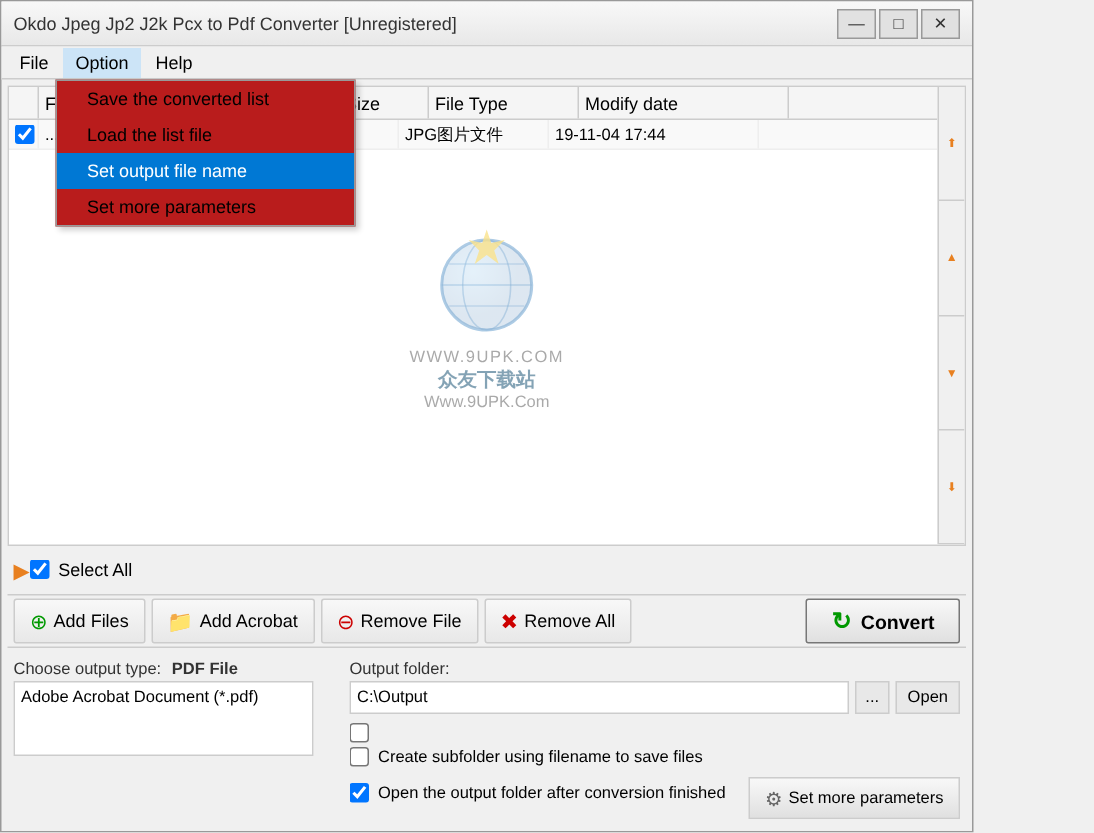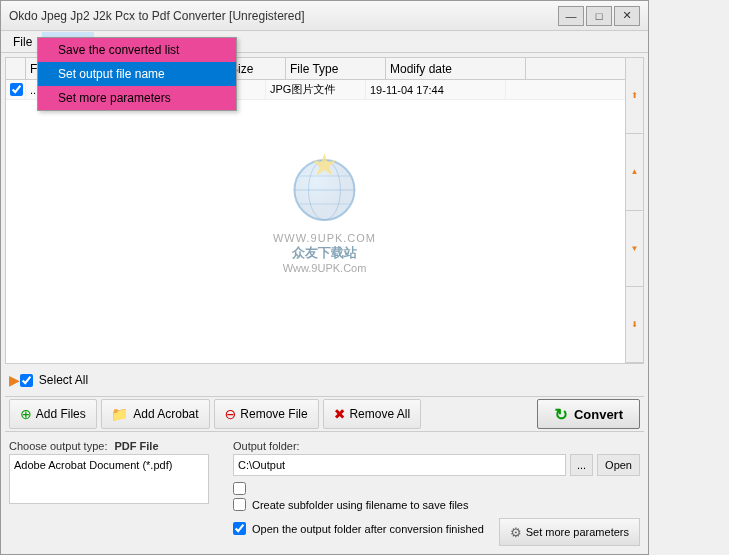--- a/index.html
+++ b/index.html
@@ -63,23 +63,23 @@
     .menu-item {
       padding: 2px 8px;
       cursor: pointer;
       height: 20px;
       display: flex;
       align-items: center;
     }
     .menu-item.active { background: #cce4f7; }
     .dropdown-menu {
       position: absolute;
-      top: 6px;
+      top: 22px;
       left: 36px;
-      background: #ec4899;
+      background: #b91c1c;
       border: 1px solid #999;
       box-shadow: 2px 2px 4px rgba(0,0,0,0.2);
       z-index: 200;
       min-width: 200px;
     }
     .dropdown-item {
       padding: 5px 20px;
       cursor: pointer;
       white-space: nowrap;
     }
@@ -174,21 +174,21 @@
       text-align: center;
     }
     .bottom-bar {
       display: flex;
       align-items: center;
       height: 24px;
       padding: 0 4px;
     }
     .select-all-area {
       display: flex;
-      align-items: flex-end;
+      align-items: flex-start;
       gap: 6px;
     }
     .up-arrow {
       color: #e88020;
       font-size: 14px;
     }
     .toolbar {
       display: flex;
       align-items: center;
       height: 36px;
@@ -332,20 +332,23 @@
     <div class="menu-item active">
       <span>Option</span>
     </div>
     <div class="menu-item">
       <span>Help</span>
     </div>
 
     <div class="dropdown-menu">
       <div class="dropdown-item">
         <span>Save the converted list</span>
+      </div>
+      <div class="dropdown-item">
+        <span>Load the list file</span>
       </div>
       <div class="dropdown-item highlighted">
         <span>Set output file name</span>
       </div>
       <div class="dropdown-item">
         <span>Set more parameters</span>
       </div>
     </div>
   </div>
 

